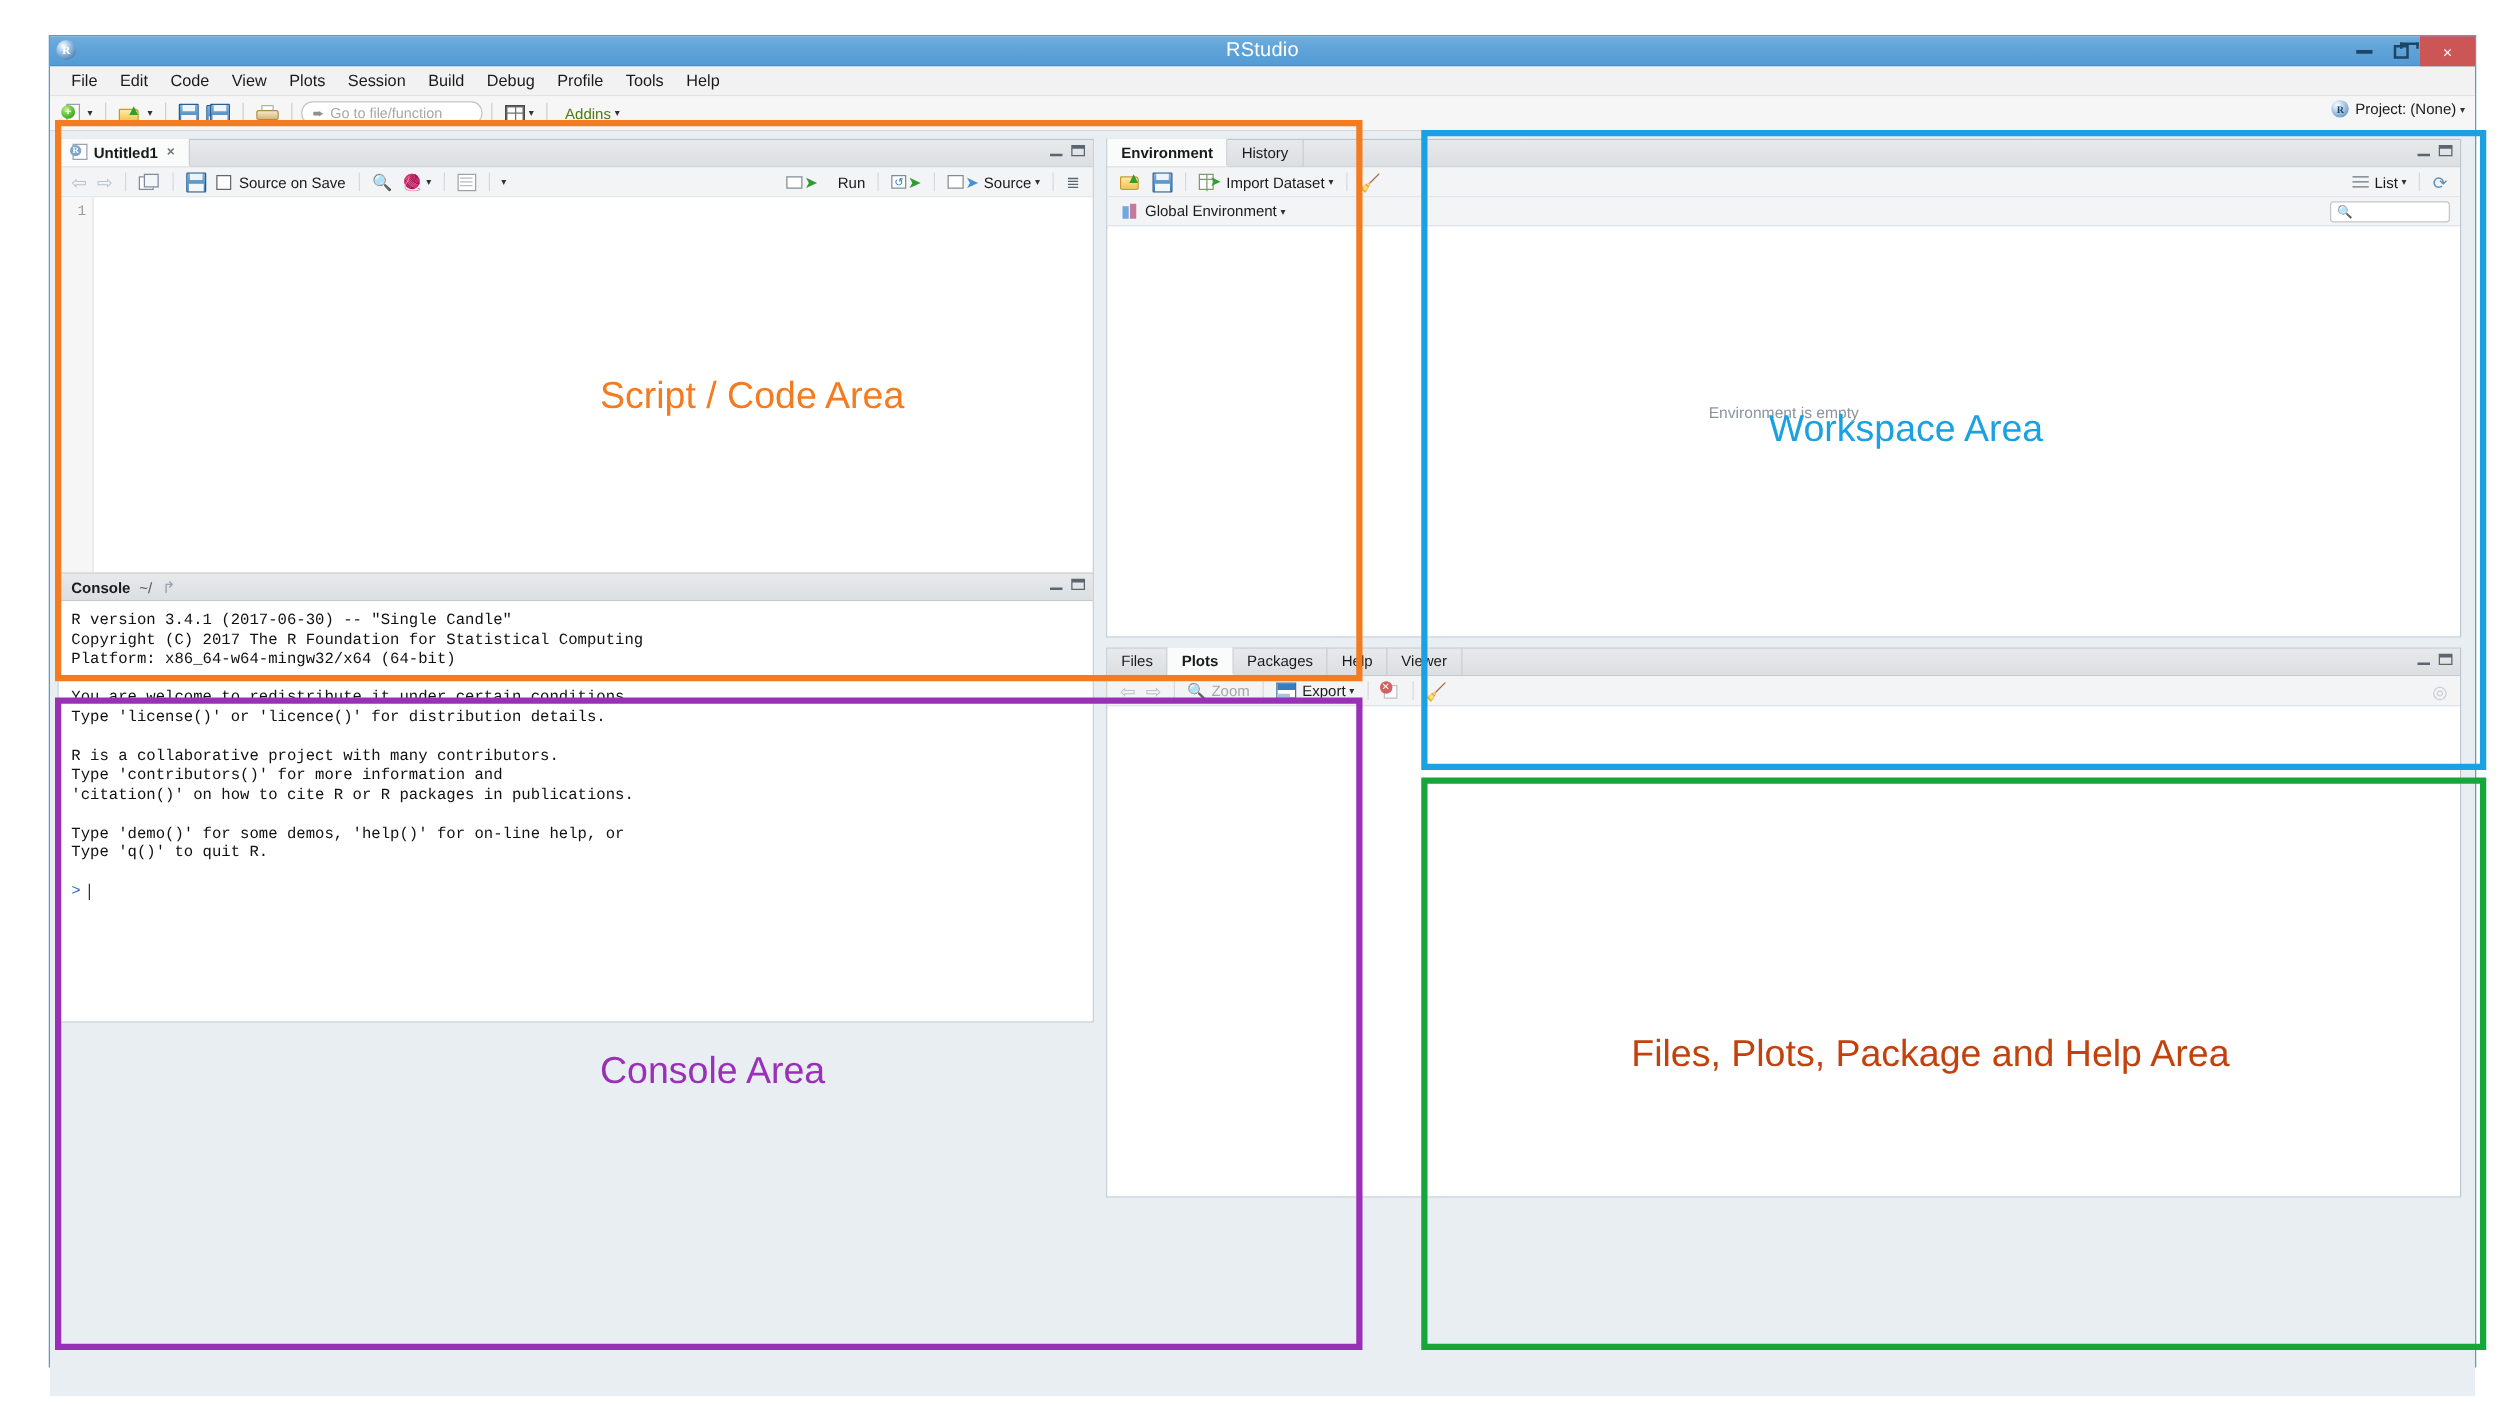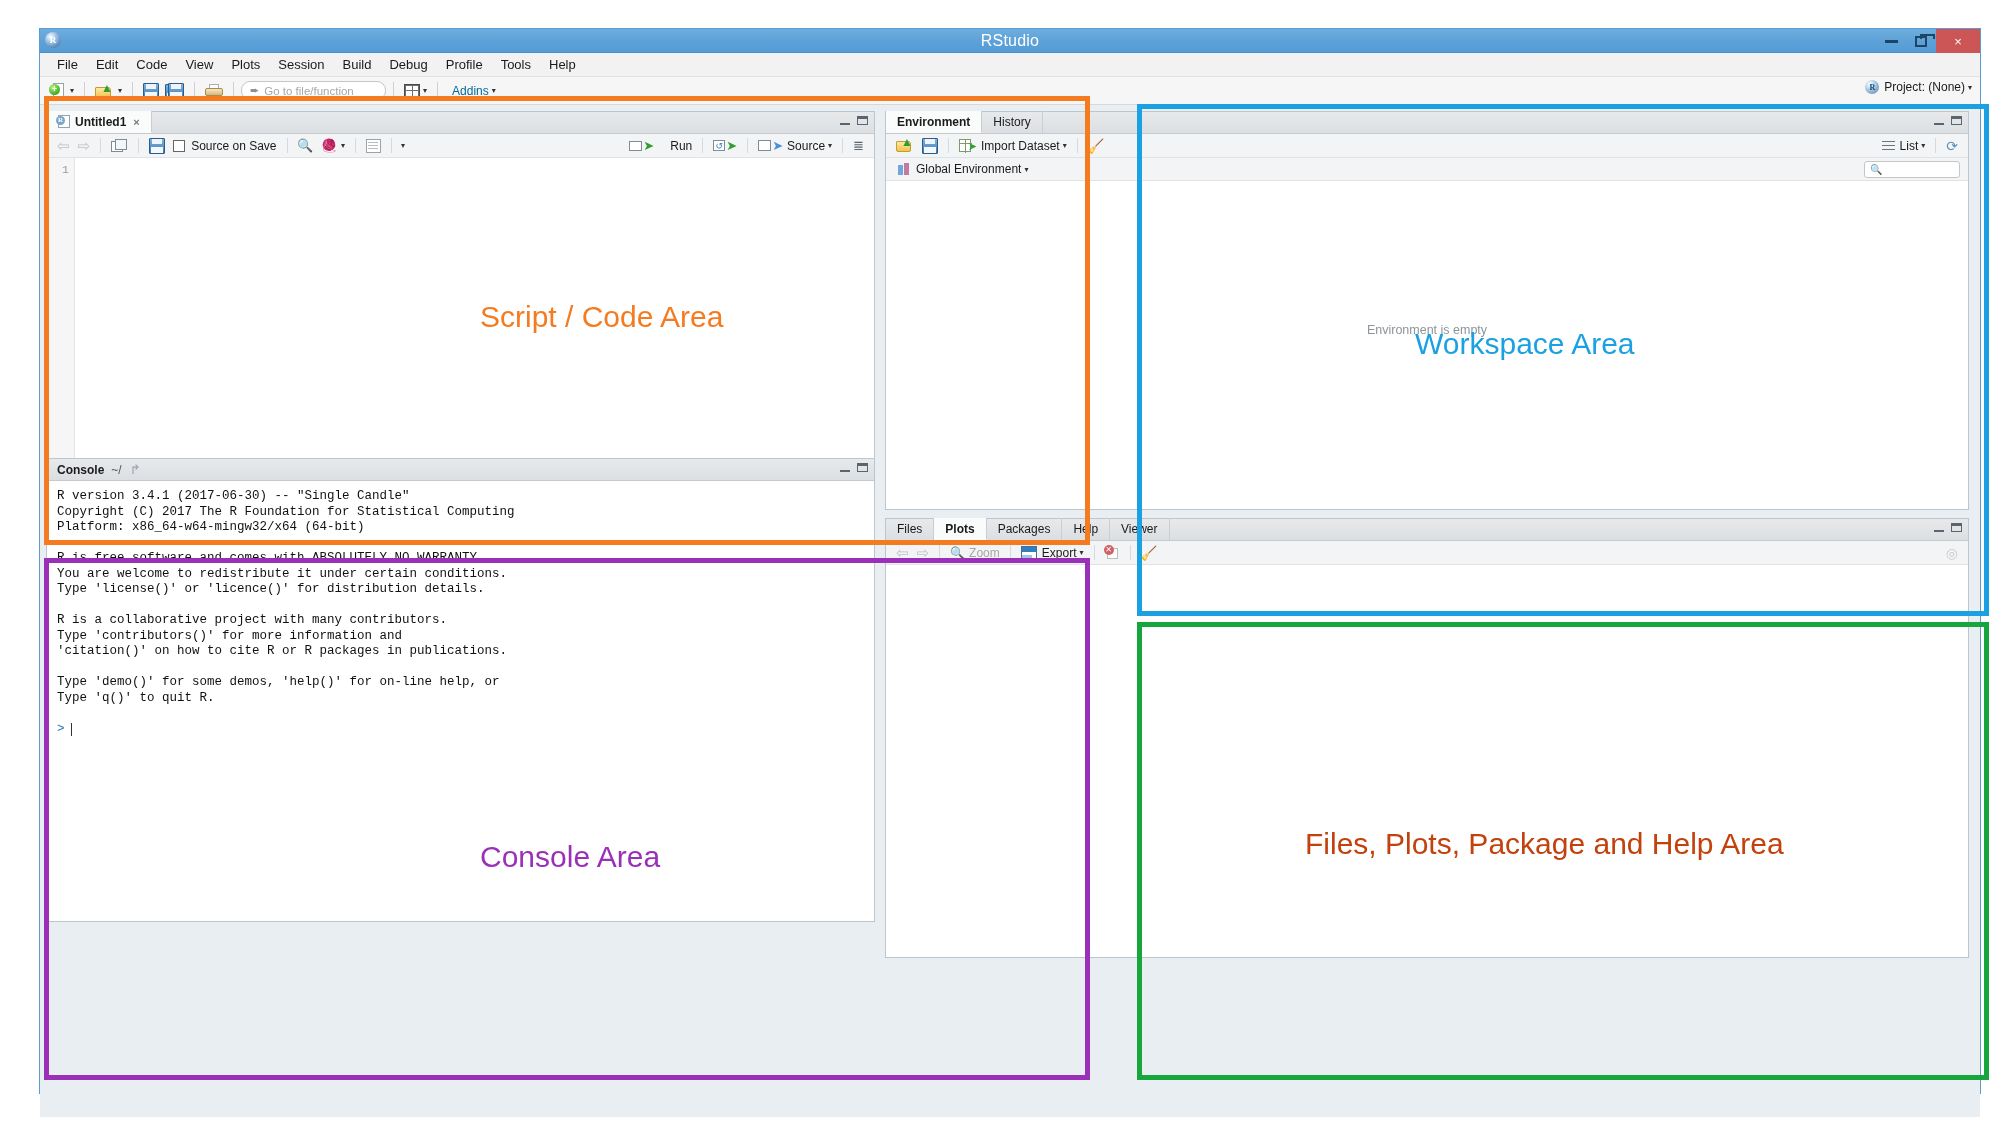--- a/index.html
+++ b/index.html
@@ -131,21 +131,21 @@
   }
   .gotofile {
     display:flex; align-items:center; width:145px; height:19px;
     background:#fff; border:1px solid #c6c6c6; border-radius:9px; padding:0 8px;
   }
   .gotofile .gf-ic { color:#8f8f8f; font-size:11px; margin-right:5px; }
   .gotofile .gf-txt { font-size:11.5px; color:#a8a8a8; }
   .ic-panes { width:16px; height:14px; border:1px solid #4a4a4a; display:grid;
     grid-template-columns:1fr 1fr; grid-template-rows:1fr 1fr; gap:1px; padding:1px; background:#6e6e6e;}
   .ic-panes i { background:#fff; display:block; }
-  .addins { font-size:12px; color:#0369a1; margin-left:4px; }
+  .addins { font-size:12px; color:#4d7c0f; margin-left:4px; }
   .project-box {
     position:absolute; right:8px; top:3px;
     display:flex; align-items:center; font-size:12px; color:#1a1a1a;
   }
   .proj-logo {
     width:14px; height:14px; border-radius:50%; margin-right:5px;
     background: radial-gradient(circle at 35% 30%, #ffffff 0%, #b7d3ec 35%, #4a7fb5 100%);
     color:#1d4666; font-size:8px; font-weight:bold; display:flex;
     align-items:center; justify-content:center; font-family:"Liberation Serif", serif;
   }
@@ -517,40 +517,39 @@
             <span class="stepper">⇅</span>
           </span>
           <span style="flex:1"></span>
           <span>
             <span>R Script</span>
             <span class="stepper">⇅</span>
           </span>
         </div>
       </div>
 
-      <div class="panel" style="left:6px; top:353px; width:829px; height:464px;">
+      <div class="panel" style="left:6px; top:353px; width:829px; height:360px;">
         <div class="console-head">
           <span class="ctitle">Console</span>
           <span class="cpath">~/</span>
           <span class="carrow">↱</span>
           <div class="panel-minmax">
             <span class="mm">
                 <i class="minr"></i>
               </span>
             <span class="mm">
                 <i class="maxr"></i>
               </span>
           </div>
         </div>
         <div class="console-body">
           <div>R version 3.4.1 (2017-06-30) -- "Single Candle"</div>
           <div>Copyright (C) 2017 The R Foundation for Statistical Computing</div>
           <div>Platform: x86_64-w64-mingw32/x64 (64-bit)</div>
           <div class="blank"></div>
-          <div>R is free software and comes with ABSOLUTELY NO WARRANTY.</div>
           <div>You are welcome to redistribute it under certain conditions.</div>
           <div>Type 'license()' or 'licence()' for distribution details.</div>
           <div class="blank"></div>
           <div>R is a collaborative project with many contributors.</div>
           <div>Type 'contributors()' for more information and</div>
           <div>'citation()' on how to cite R or R packages in publications.</div>
           <div class="blank"></div>
           <div>Type 'demo()' for some demos, 'help()' for on-line help, or</div>
           <div>Type 'q()' to quit R.</div>
           <div class="blank"></div>

